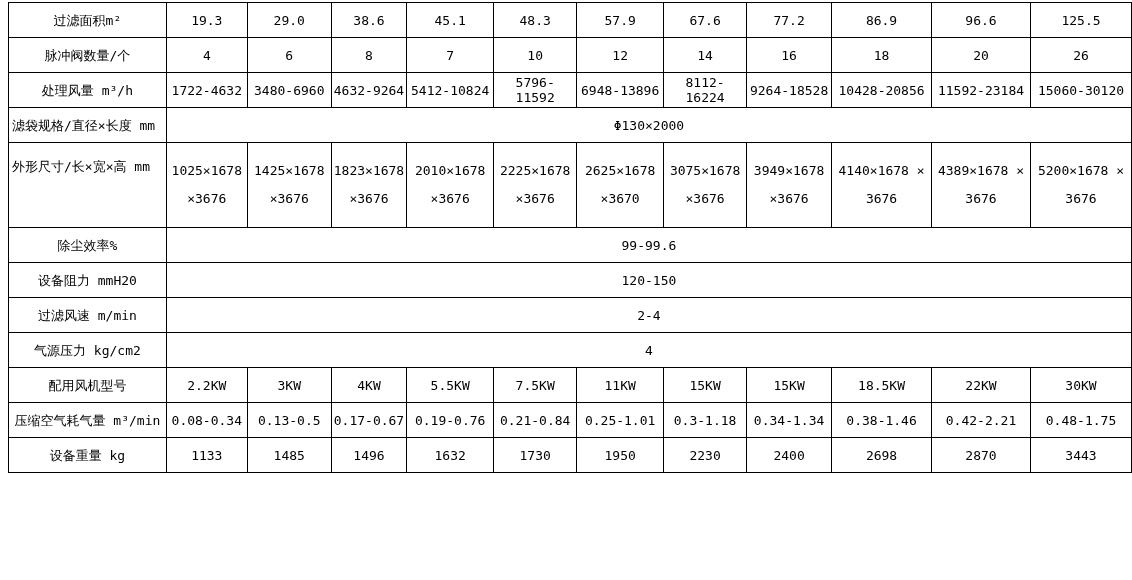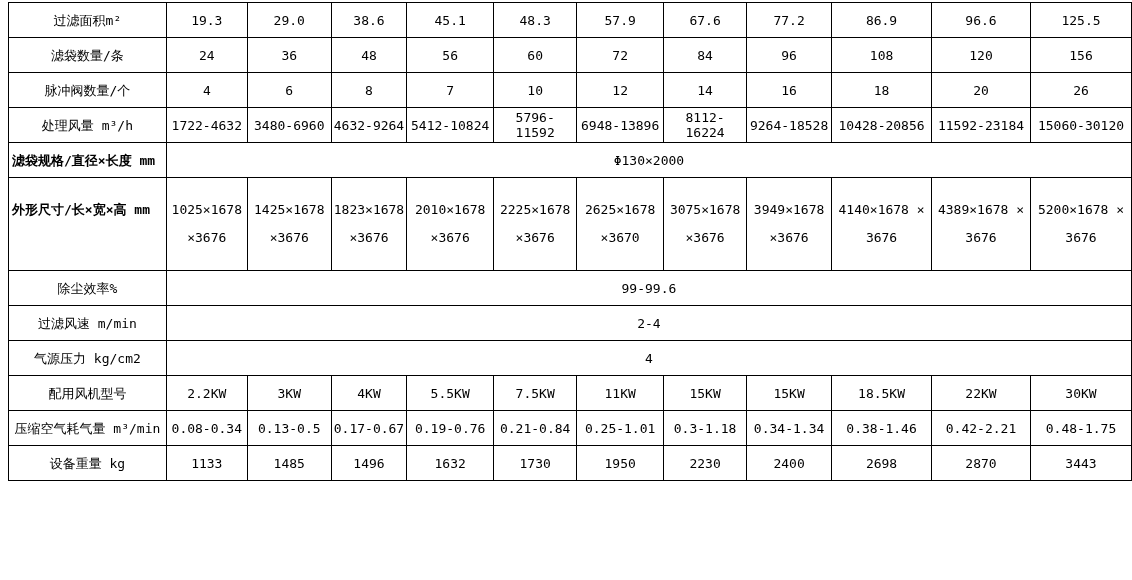--- a/index.html
+++ b/index.html
@@ -24,29 +24,28 @@
     vertical-align: middle;
     height: 34px;
     padding: 0 2px;
     overflow: hidden;
     white-space: pre-line;
     line-height: 15px;
   }
   table.spec td.label-left {
     text-align: left;
     padding-left: 3px;
-    font-weight: bold;
   }
   table.spec tr.tall td {
     height: 68px;
     line-height: 28px;
   }
   table.spec tr.tall td.label-cell {
     vertical-align: top;
-    padding-top: 24px;
+    padding-top: 16px;
     line-height: 15px;
   }
 </style>
 </head>
 <body>
 
 <table class="spec">
   <colgroup id="spec-colgroup">
       <col style="width: 158px;">
       <col style="width: 81px;">
@@ -68,34 +67,20 @@
         <td>29.0</td>
         <td>38.6</td>
         <td>45.1</td>
         <td>48.3</td>
         <td>57.9</td>
         <td>67.6</td>
         <td>77.2</td>
         <td>86.9</td>
         <td>96.6</td>
         <td>125.5</td>
-      </tr>
-      <tr>
-        <td class="label-cell">滤袋数量/条</td>
-        <td>24</td>
-        <td>36</td>
-        <td>48</td>
-        <td>56</td>
-        <td>60</td>
-        <td>72</td>
-        <td>84</td>
-        <td>96</td>
-        <td>108</td>
-        <td>120</td>
-        <td>156</td>
       </tr>
       <tr>
         <td class="label-cell">脉冲阀数量/个</td>
         <td>4</td>
         <td>6</td>
         <td>8</td>
         <td>7</td>
         <td>10</td>
         <td>12</td>
         <td>14</td>
@@ -145,20 +130,24 @@
         <td>4389×1678 ×
 3676</td>
         <td>5200×1678 ×
 3676</td>
       </tr>
       <tr>
         <td class="label-cell">除尘效率%</td>
         <td colspan="11">99-99.6</td>
       </tr>
       <tr>
+        <td class="label-cell">设备阻力 mmH20</td>
+        <td colspan="11">120-150</td>
+      </tr>
+      <tr>
         <td class="label-cell">过滤风速 m/min</td>
         <td colspan="11">2-4</td>
       </tr>
       <tr>
         <td class="label-cell">气源压力 kg/cm2</td>
         <td colspan="11">4</td>
       </tr>
       <tr>
         <td class="label-cell">配用风机型号</td>
         <td>2.2KW</td>

